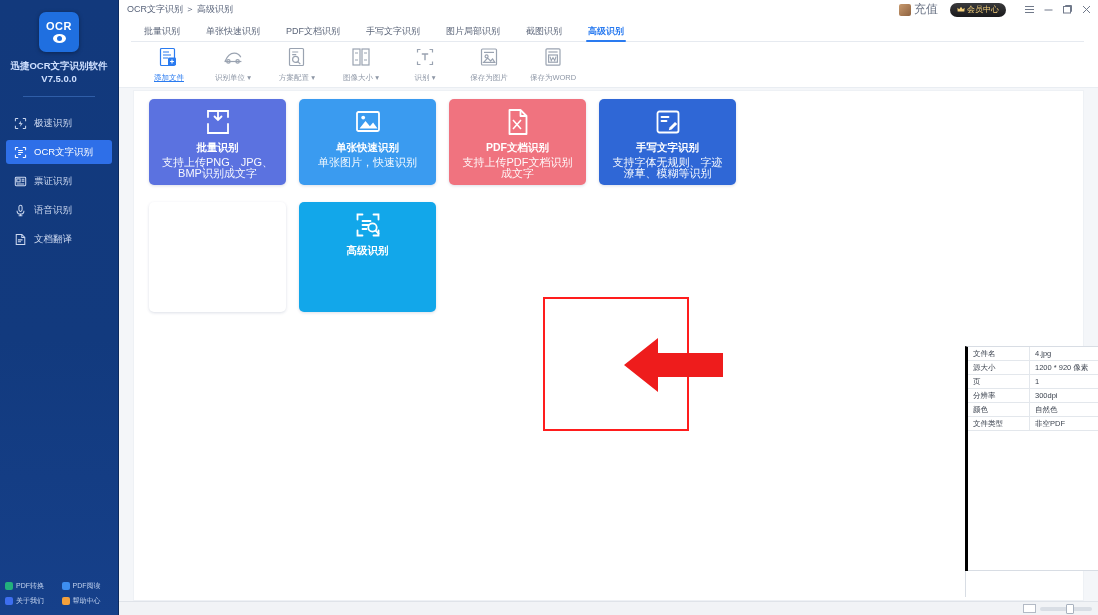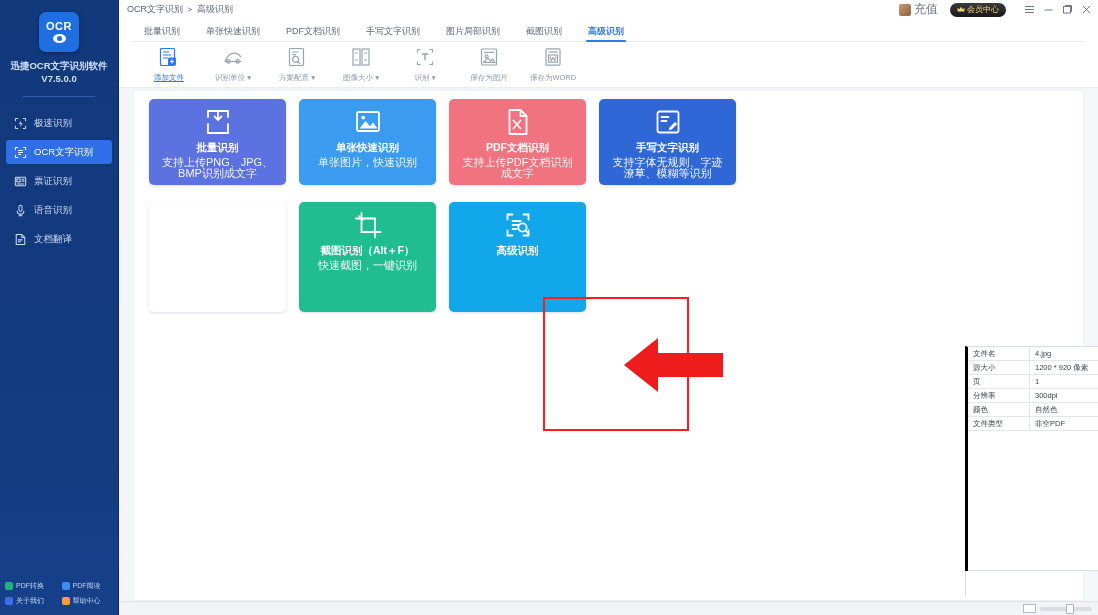--- a/index.html
+++ b/index.html
@@ -439,31 +439,20 @@
                 <svg class="c-ico" viewBox="0 0 30 30" fill="none" stroke="#fff" stroke-width="1.8" stroke-linecap="round">
                   <path d="M4 9V4h5M26 9V4h-5M4 21v5h5M26 21v5h-5"></path>
                   <circle cx="14" cy="14" r="5.4"></circle>
                   <path d="M14 11.4v5.2M11.4 14h5.2"></path>
                   <path d="M18 18l4 4"></path>
                 </svg>
               </span>
               <div class="c-title">图片局部识别</div>
               <div class="c-desc">二次截取，识别更准确</div>
             </div>
-            <div class="card tall" style="background: rgb(31, 189, 143);">
-              <span>
-                <svg class="c-ico" viewBox="0 0 30 30" fill="none" stroke="#fff" stroke-width="1.8" stroke-linecap="round">
-                  <path d="M8.5 3v19h19"></path>
-                  <path d="M3 8.5h19v19"></path>
-                  <path d="M6 6l4 4" stroke-width="1.6"></path>
-                </svg>
-              </span>
-              <div class="c-title">截图识别（Alt＋F）</div>
-              <div class="c-desc">快速截图，一键识别</div>
-            </div>
             <div class="card tall" style="background: rgb(18, 167, 234);">
               <span>
                 <svg class="c-ico" viewBox="0 0 30 30" fill="none" stroke="#fff" stroke-width="1.8" stroke-linecap="round">
                   <path d="M4.5 9.5V4.5h5M25.5 9.5V4.5h-5M4.5 20.5v5h5M25.5 20.5v5h-5"></path>
                   <path d="M9.5 11h8M9.5 15h6M9.5 19h4"></path>
                   <circle cx="19.5" cy="17.5" r="4.2"></circle>
                   <path d="M22.6 20.6l3 3"></path>
                 </svg>
               </span>
               <div class="c-title">高级识别</div>

